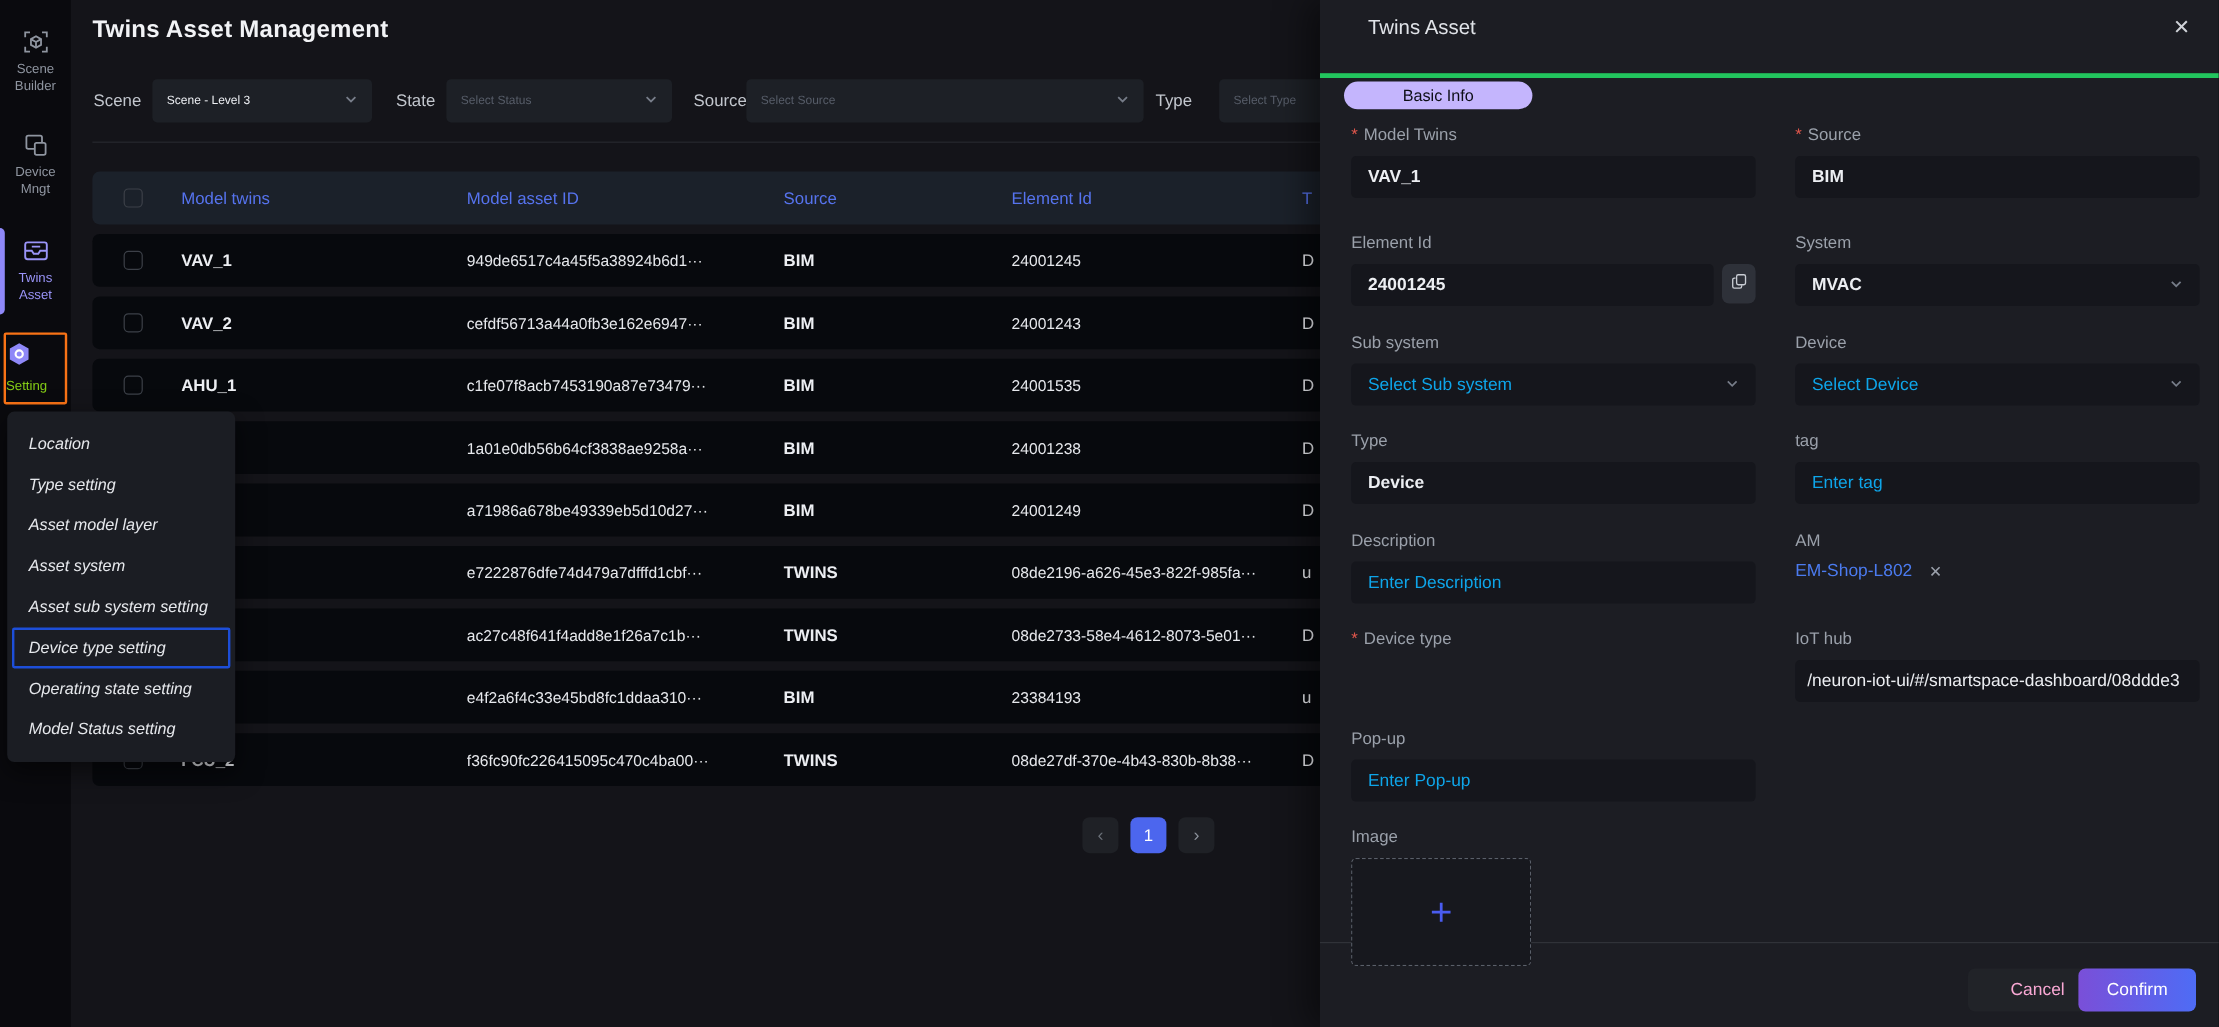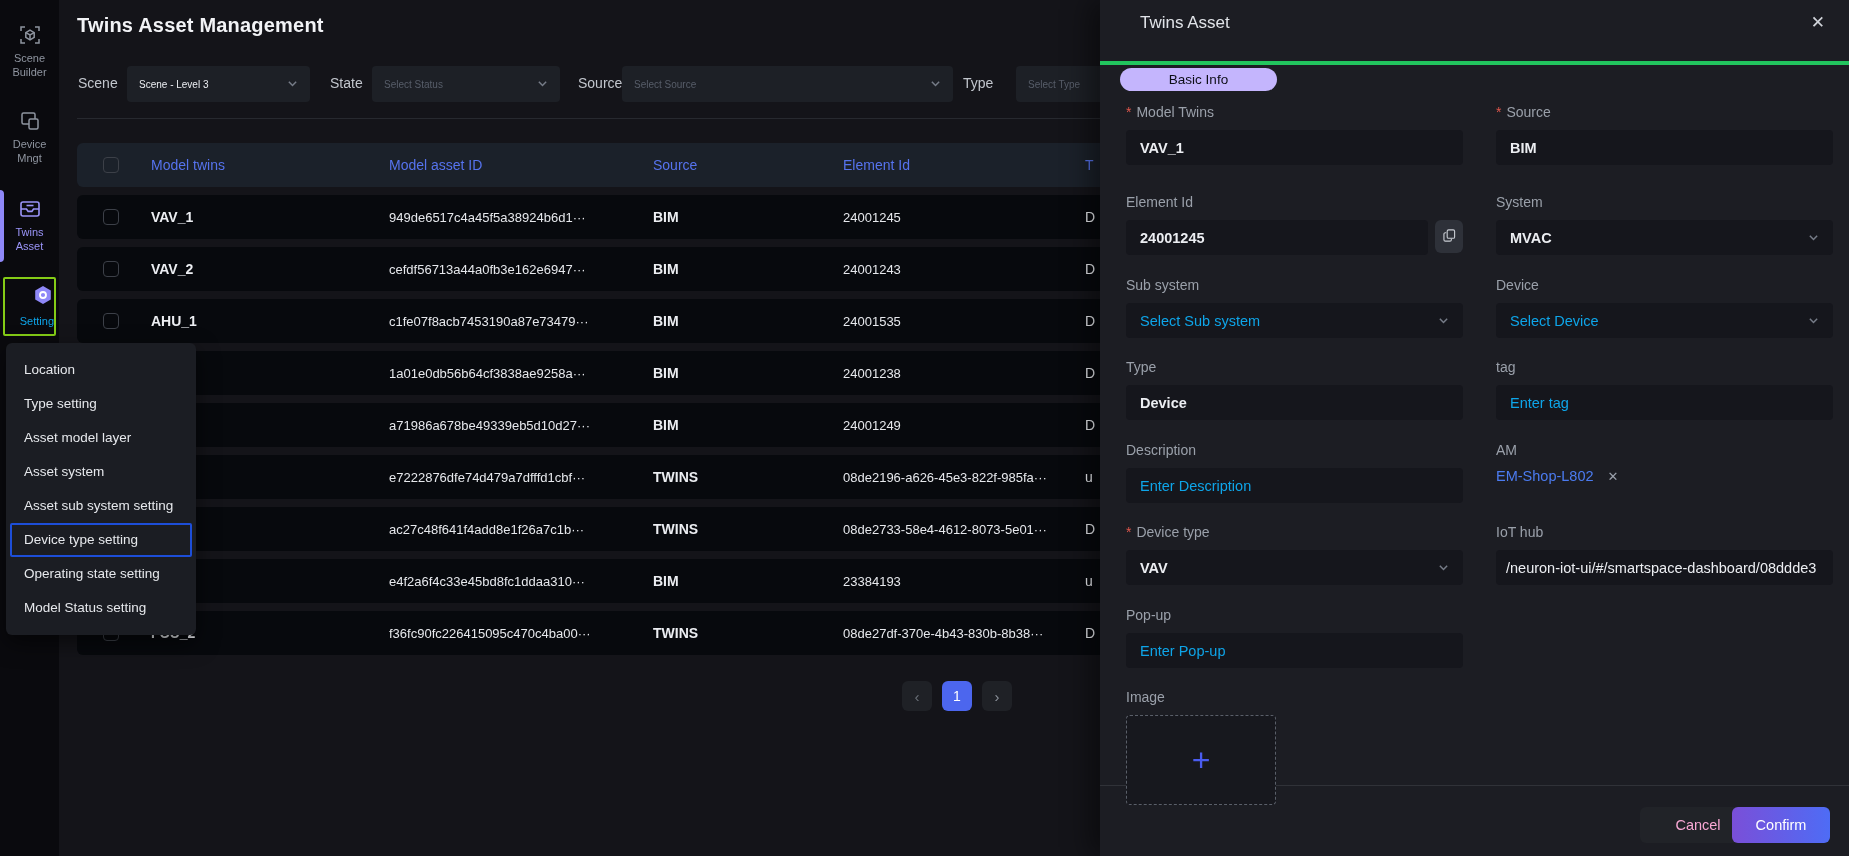--- a/index.html
+++ b/index.html
@@ -10,21 +10,21 @@
     font-family:"Liberation Sans", sans-serif;
     color:#e8eaee;
   }
   
   .sidebar { position:absolute; left:0; top:0; width:59px; height:856px; background:#0a0a0e; z-index:3; }
   .sb-item { position:absolute; left:0; width:59px; text-align:center; color:#8f95a0; cursor:pointer; }
   .sb-item .sb-label { font-size:11px; line-height:14px; margin-top:5px; }
   .sb-item svg { display:block; margin:0 auto; }
   .sb-twins { color:#9a94f8; }
   .active-bar { position:absolute; left:0; top:190px; width:4px; height:72px; background:#8f88f8; border-radius:0 4px 4px 0; }
-  .sb-setting-box { position:absolute; left:3px; top:277px; width:53px; border:2px solid #84cc16; border-radius:2px; padding:5px 0 6px; text-align:right; color:#0ea5e9; cursor:pointer; }
+  .sb-setting-box { position:absolute; left:3px; top:277px; width:53px; border:2px solid #f97316; border-radius:2px; padding:5px 0 6px; text-align:left; color:#84cc16; cursor:pointer; }
   .sb-setting-box .sb-label { font-size:11px; line-height:14px; margin-top:4px; }
 
   
   .page-title { position:absolute; left:77px; top:14px; font-size:20px; font-weight:bold; color:#f2f3f6; letter-spacing:.2px; }
   .flabel { position:absolute; top:75px; font-size:14px; color:#c2c6cd; }
   .fselect { position:absolute; top:66px; height:36px; background:#1d2026; border-radius:4px; display:flex; align-items:center; padding:0 12px; font-size:10px; cursor:pointer; }
   .fselect .val { color:#eceef2; flex:1; white-space:nowrap; overflow:hidden; }
   .fselect .ph { color:#575d69; flex:1; white-space:nowrap; overflow:hidden; }
   .chev { flex:none; margin-left:8px; }
   .divider { position:absolute; left:77px; top:118px; width:1756px; height:1px; background:#27292f; }
@@ -38,21 +38,21 @@
   .cell.name, .cell.src { font-weight:700; }
   .cell.mono { font-size:13px; color:#e6e8ec; }
   .cbx { width:16px; height:16px; margin-left:26px; border:1px solid #3c4048; border-radius:4px; background:transparent; cursor:pointer; }
 
   
   .pager { position:absolute; left:902px; top:681px; display:flex; gap:10px; }
   .pg-btn { width:30px; height:30px; border-radius:6px; background:#1f2126; color:#6a7078; display:flex; align-items:center; justify-content:center; font-size:15px; cursor:pointer; }
   .pg-cur { background:#4c66ee; color:#fff; font-size:14px; }
 
   
-  .menu { position:absolute; left:6px; top:343px; width:190px; background:#1b1d23; border-radius:6px; padding:10px 0; box-shadow:0 8px 22px rgba(0,0,0,.55); z-index:4; }
+  .menu { position:absolute; left:6px; top:343px; width:190px; background:#1b1d23; border-radius:6px; padding:10px 0; box-shadow:0 8px 22px rgba(0,0,0,.55); z-index:4;font-style:italic; }
   .menu-item { height:34px; line-height:34px; padding-left:18px; font-size:13.5px; color:#e6e8ec; cursor:pointer; white-space:nowrap; }
   .menu-item.hl { margin:0 4px; border:2px solid #1d4ed8; border-radius:2px; padding-left:12px; line-height:30px; height:34px; }
 
   
   .panel { position:absolute; left:1100px; top:0; width:749px; height:856px; background:#1c1d23; z-index:10; box-shadow:-10px 0 26px rgba(0,0,0,.45); }
   .p-header { position:relative; height:65px; border-bottom:4px solid #22c55e; }
   .p-title { position:absolute; left:40px; top:13px; font-size:17px; color:#e0e3e8; }
   .p-close { position:absolute; right:24px; top:12px; font-size:17px; color:#d0d3d9; cursor:pointer; }
   .p-tab { position:absolute; left:20px; top:68px; width:157px; height:23px; border-radius:12px; background:#c4b5fd; color:#0d0e16; font-size:13.5px; display:flex; align-items:center; justify-content:center; cursor:pointer; }
   .field { position:absolute; width:337px; }
@@ -336,26 +336,20 @@
 
   <div class="field f-left" style="top:442px;">
     <div class="f-label">Description</div>
     <div class="f-input">
         <span class="ph">Enter Description</span>
       </div>
   </div>
 
   <div class="field f-left" style="top:524px;">
     <div class="f-label"><span class="req">*</span><span>Device type</span></div>
-    <div class="f-input f-select">
-      <span class="val">VAV</span>
-      <span class="chev"><svg width="11" height="11" viewBox="0 0 12 12" fill="none" stroke="#767c88" stroke-width="1.6">
-            <path d="M2 4.2l4 4 4-4"></path>
-          </svg></span>
-    </div>
   </div>
 
   <div class="field f-left" style="top:607px;">
     <div class="f-label">Pop-up</div>
     <div class="f-input">
         <span class="ph">Enter Pop-up</span>
       </div>
   </div>
 
   <div class="field f-left" style="top:689px;">

